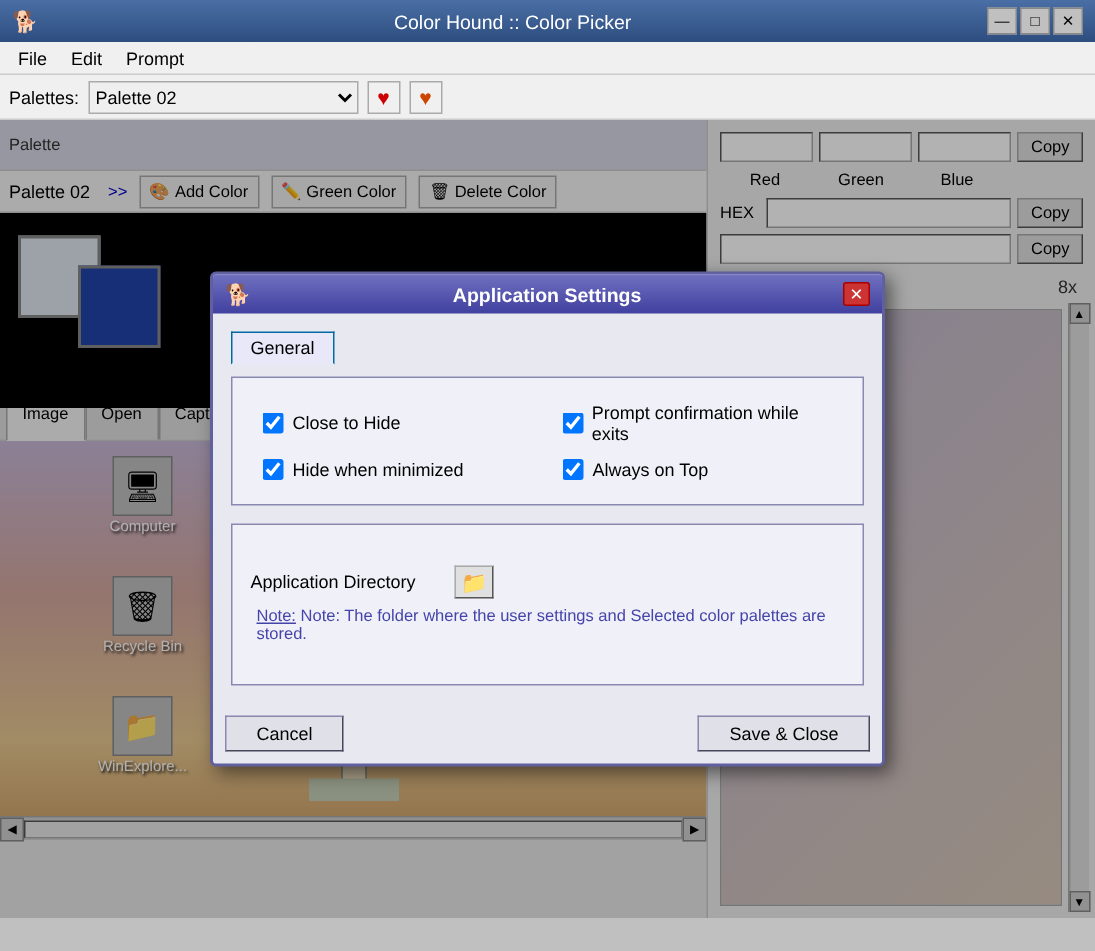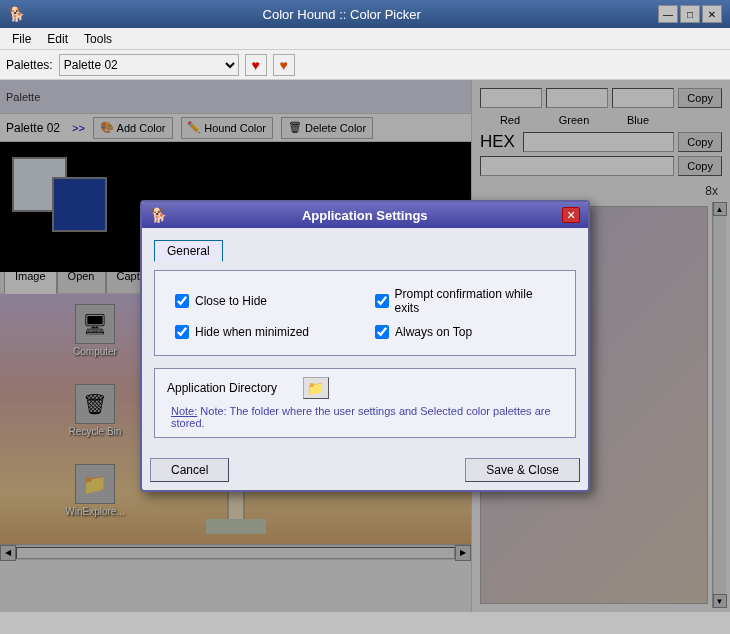--- a/index.html
+++ b/index.html
@@ -377,21 +377,21 @@
     .modal-checkbox {
       width: 14px; height: 14px;
       border: 1px solid #666;
       background: white;
       cursor: pointer;
       appearance: auto;
     }
     .modal-dir-section {
       border: 1px solid #8888b0;
       background: #f0f0f8;
-      padding: 8px 12px;
+      padding: 27px 12px;
       margin-bottom: 8px;
     }
     .modal-dir-row {
       display: flex;
       align-items: center;
       gap: 6px;
       margin-bottom: 6px;
     }
     .modal-dir-label { font-size: 12px; width: 130px; }
     .modal-dir-input {
@@ -461,21 +461,21 @@
   <div class="title-bar-controls">
     <div class="title-btn">—</div>
     <div class="title-btn">□</div>
     <div class="title-btn close">✕</div>
   </div>
 </div>
 
 <div class="menu-bar">
   <span class="menu-item">File</span>
   <span class="menu-item">Edit</span>
-  <span class="menu-item">Tools</span>
+  <span class="menu-item">Prompt</span>
 </div>
 
 <div class="palette-bar">
   <span class="palette-label">Palettes:</span>
   <select class="palette-select">
     <option>Palette 02</option>
   </select>
   <div class="palette-heart-btn">♥</div>
   <div class="palette-heart-btn" style="color:#cc4400;">♥</div>
 </div>
@@ -490,21 +490,21 @@
 
     <div class="palette-toolbar">
       <span class="palette-name">Palette 02</span>
       <span class="palette-arrow">&gt;&gt;</span>
       <button class="palette-action-btn">
         <span>🎨</span>
         <span>Add Color</span>
       </button>
       <button class="palette-action-btn">
         <span>✏️</span>
-        <span>Hound Color</span>
+        <span>Green Color</span>
       </button>
       <button class="palette-action-btn">
         <span>🗑</span>
         <span>Delete Color</span>
       </button>
     </div>
 
     <div class="color-display">
       <div class="color-swatch-white"></div>
       <div class="color-swatch-blue"></div>
@@ -556,21 +556,21 @@
         <input class="color-input-field" style="width: 60px;">
         <button class="copy-btn">Copy</button>
       </div>
       <div style="display:flex; gap:4px; padding: 0 0 0 0; font-size:11px; justify-content: space-between; padding: 2px 0;">
         <span style="width:60px; text-align:center;">Red</span>
         <span style="width:60px; text-align:center;">Green</span>
         <span style="width:60px; text-align:center;">Blue</span>
         <span style="width:50px;"></span>
       </div>
       <div class="color-input-row">
-        <span style="margin-right:4px; font-size:17px;">HEX</span>
+        <span style="margin-right:4px; font-size:11px;">HEX</span>
         <input class="color-input-field" style="flex: 1 1 0%;">
         <button class="copy-btn">Copy</button>
       </div>
       <div class="color-input-row">
         <input class="color-input-field" style="flex: 1 1 0%;">
         <button class="copy-btn">Copy</button>
       </div>
     </div>
     <div class="multiplier">8x</div>
 

